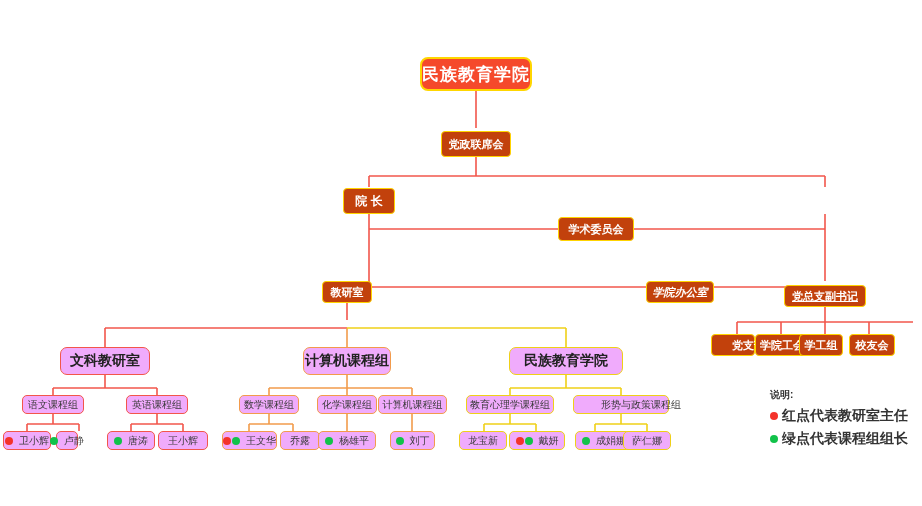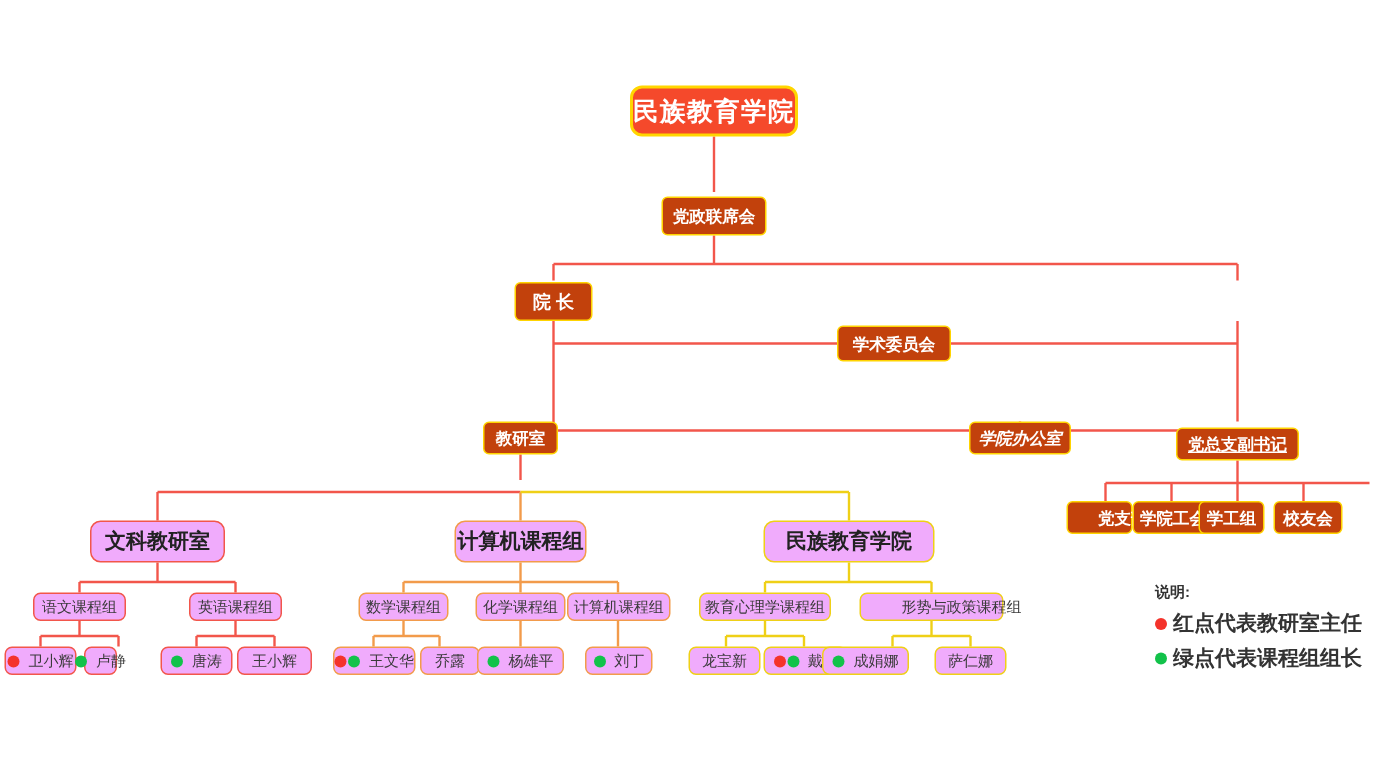--- a/index.html
+++ b/index.html
@@ -215,21 +215,21 @@
         <span>龙宝新</span>
       </div>
       <div class="node outline leaf c-yellow" style="left: 509px; top: 431px; width: 56px; height: 19px;">
         <span class="dots">
           <span class="dot dot-red"></span>
           <span class="dot dot-green"></span>
         </span>
         <span>戴妍</span>
       </div>
       <div class="node outline grp c-yellow" style="left: 573px; top: 395px; width: 96px; height: 19px; padding-left: 40px;">形势与政策课程组</div>
-      <div class="node outline leaf c-yellow" style="left: 548px; top: 431px; width: 58px; height: 19px;">
+      <div class="node outline leaf c-yellow" style="left: 575px; top: 431px; width: 58px; height: 19px;">
         <span class="dots">
           <span class="dot dot-green"></span>
         </span>
         <span>成娟娜</span>
       </div>
       <div class="node outline leaf c-yellow" style="left: 623px; top: 431px; width: 48px; height: 19px;">
         <span>萨仁娜</span>
       </div>
     </div>
 

